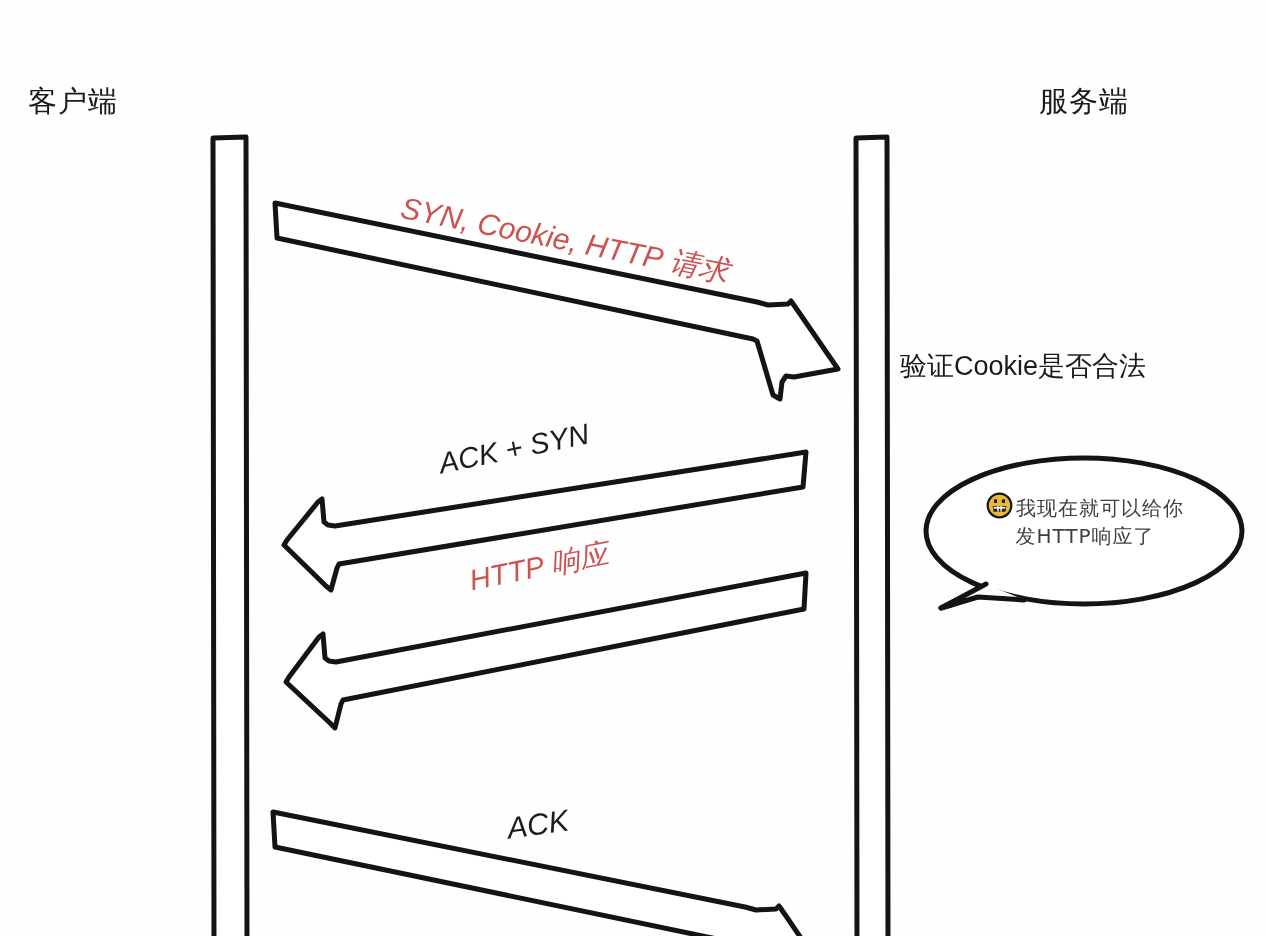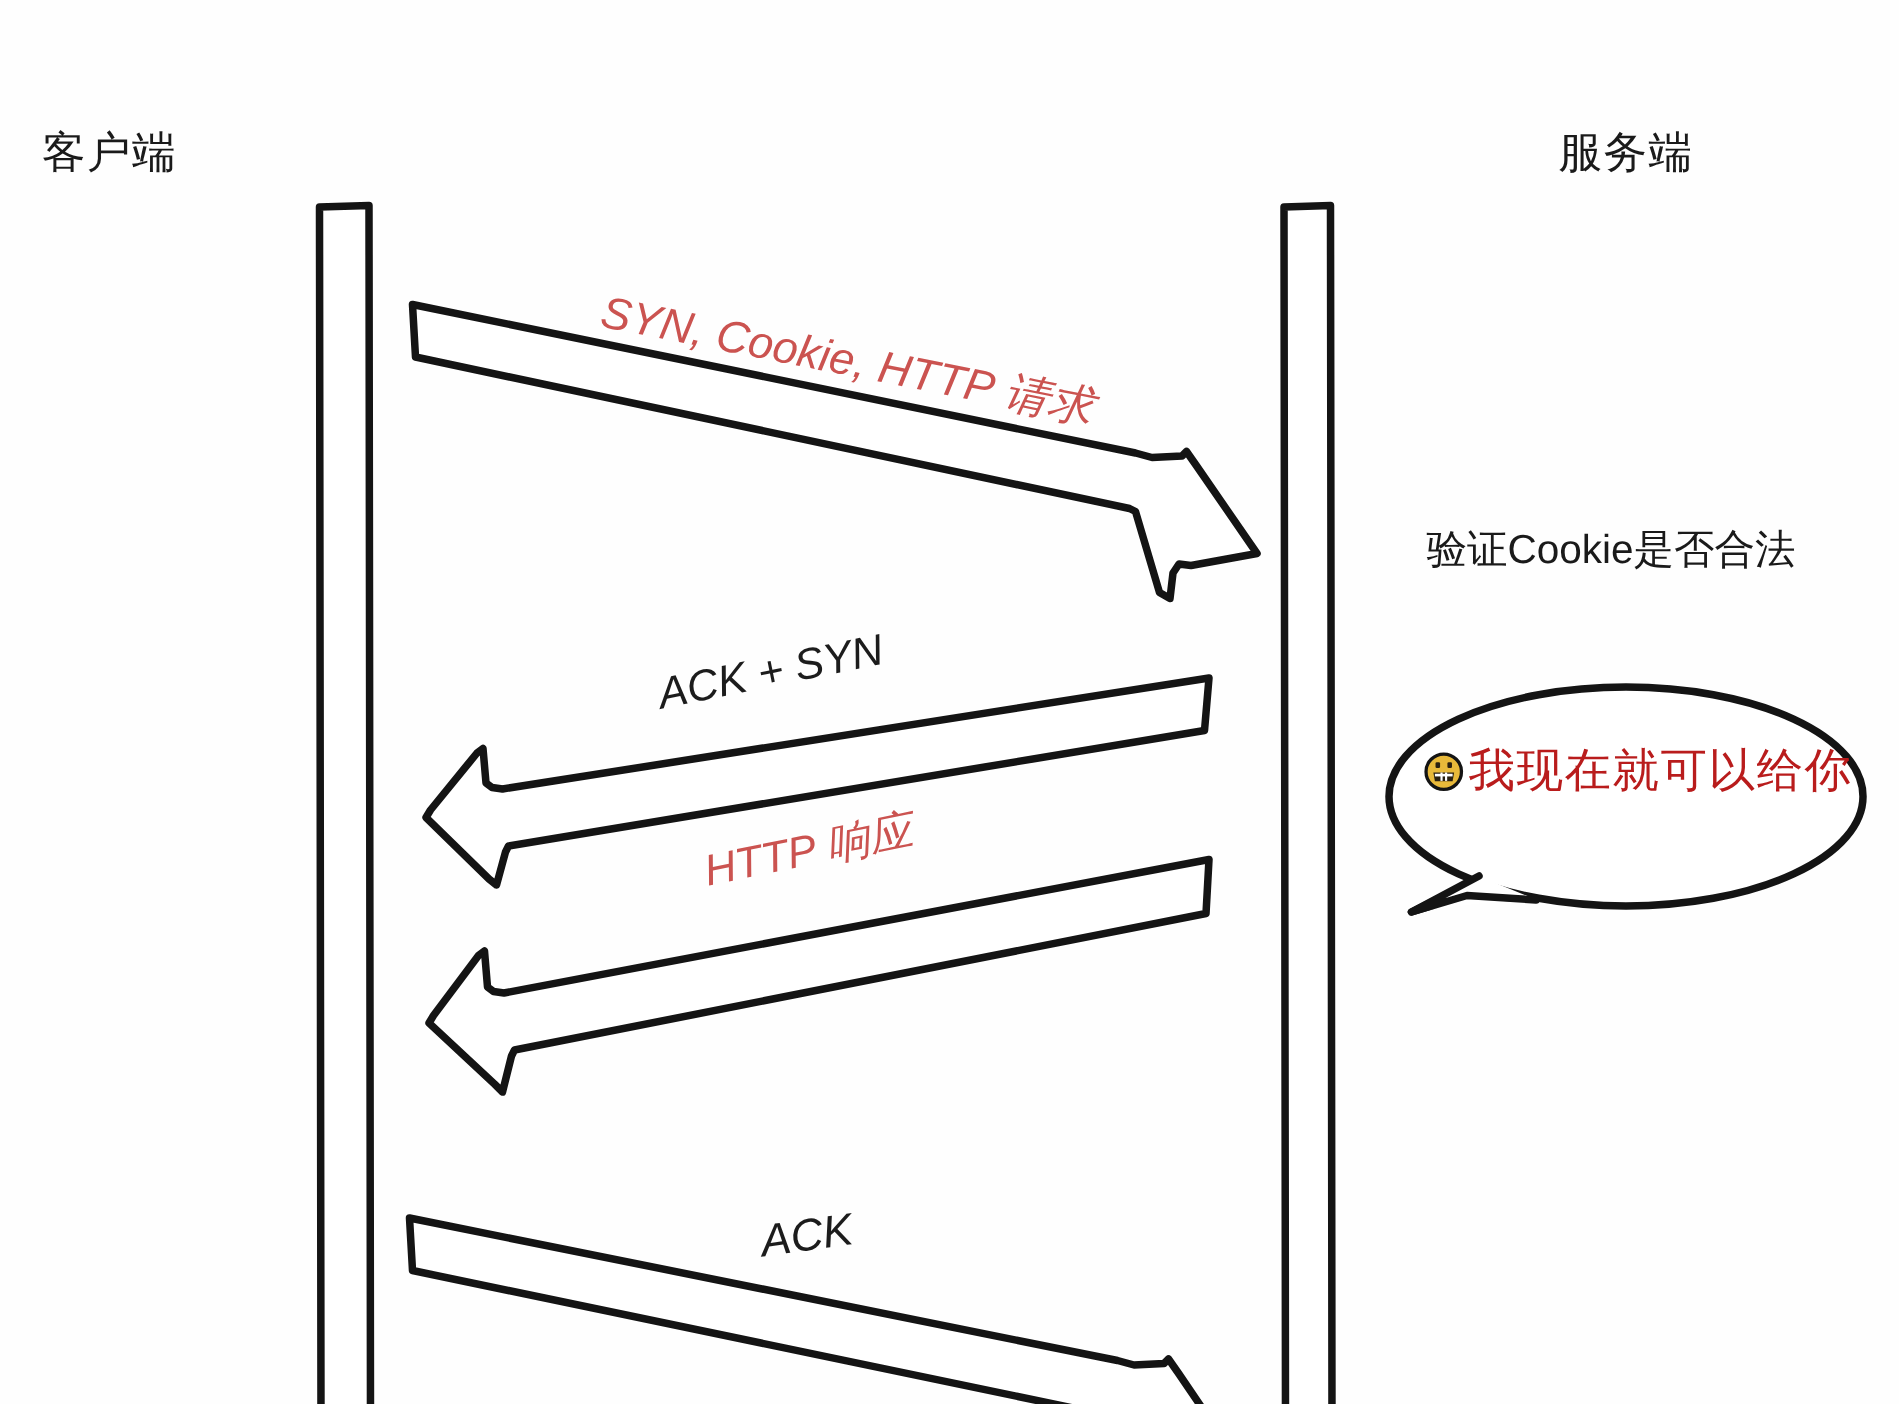--- a/index.html
+++ b/index.html
@@ -72,37 +72,37 @@
   #label-ack {
     left: 505px;
     top: 812px;
     font-size: 30px;
     transform: rotate(-8deg);
     font-style: italic;
   }
 
   #note-verify-cookie {
     position: absolute;
-    left: 951px;
+    left: 900px;
     top: 348px;
     font-size: 27px;
     color: #1a1a1a;
     white-space: nowrap;
     font-family: "Liberation Sans", "DejaVu Sans", sans-serif;
   }
 
   #bubble-text-wrap {
     position: absolute;
     left: 935px;
     top: 492px;
     width: 300px;
-    text-align: right;
+    text-align: center;
     font-family: "DejaVu Sans", "Liberation Sans", sans-serif;
-    font-size: 31px;
-    color: #b91c1c;
+    font-size: 20px;
+    color: #404040;
     line-height: 1.42;
     letter-spacing: 1px;
   }
   #bubble-line-1 {
     display: block;
     white-space: nowrap;
   }
   #bubble-line-2 {
     display: block;
     white-space: nowrap;
@@ -219,15 +219,16 @@
       <svg class="emoji-face" viewBox="0 0 32 32">
         <circle cx="16" cy="16" r="14" fill="#e8b93a" stroke="#141414" stroke-width="2.6"></circle>
         <rect x="9.5" y="8.5" width="3.6" height="4.6" rx="1" fill="#2a2011"></rect>
         <rect x="18.9" y="8.5" width="3.6" height="4.6" rx="1" fill="#2a2011"></rect>
         <path d="M 7.8 16.5 L 24.2 16.5 L 23 23.5 L 9 23.5 Z" fill="#2a2011"></path>
         <rect x="9" y="17.6" width="14" height="2.1" fill="#ffffff"></rect>
         <rect x="13.4" y="16.6" width="1.7" height="6.6" fill="#ffffff"></rect>
         <rect x="17.0" y="16.6" width="1.7" height="6.6" fill="#ffffff"></rect>
       </svg><span>我现在就可以给你</span>
     </span>
+    <span id="bubble-line-2">发HTTP响应了</span>
   </div>
 
 </div>
 
 </body></html>

